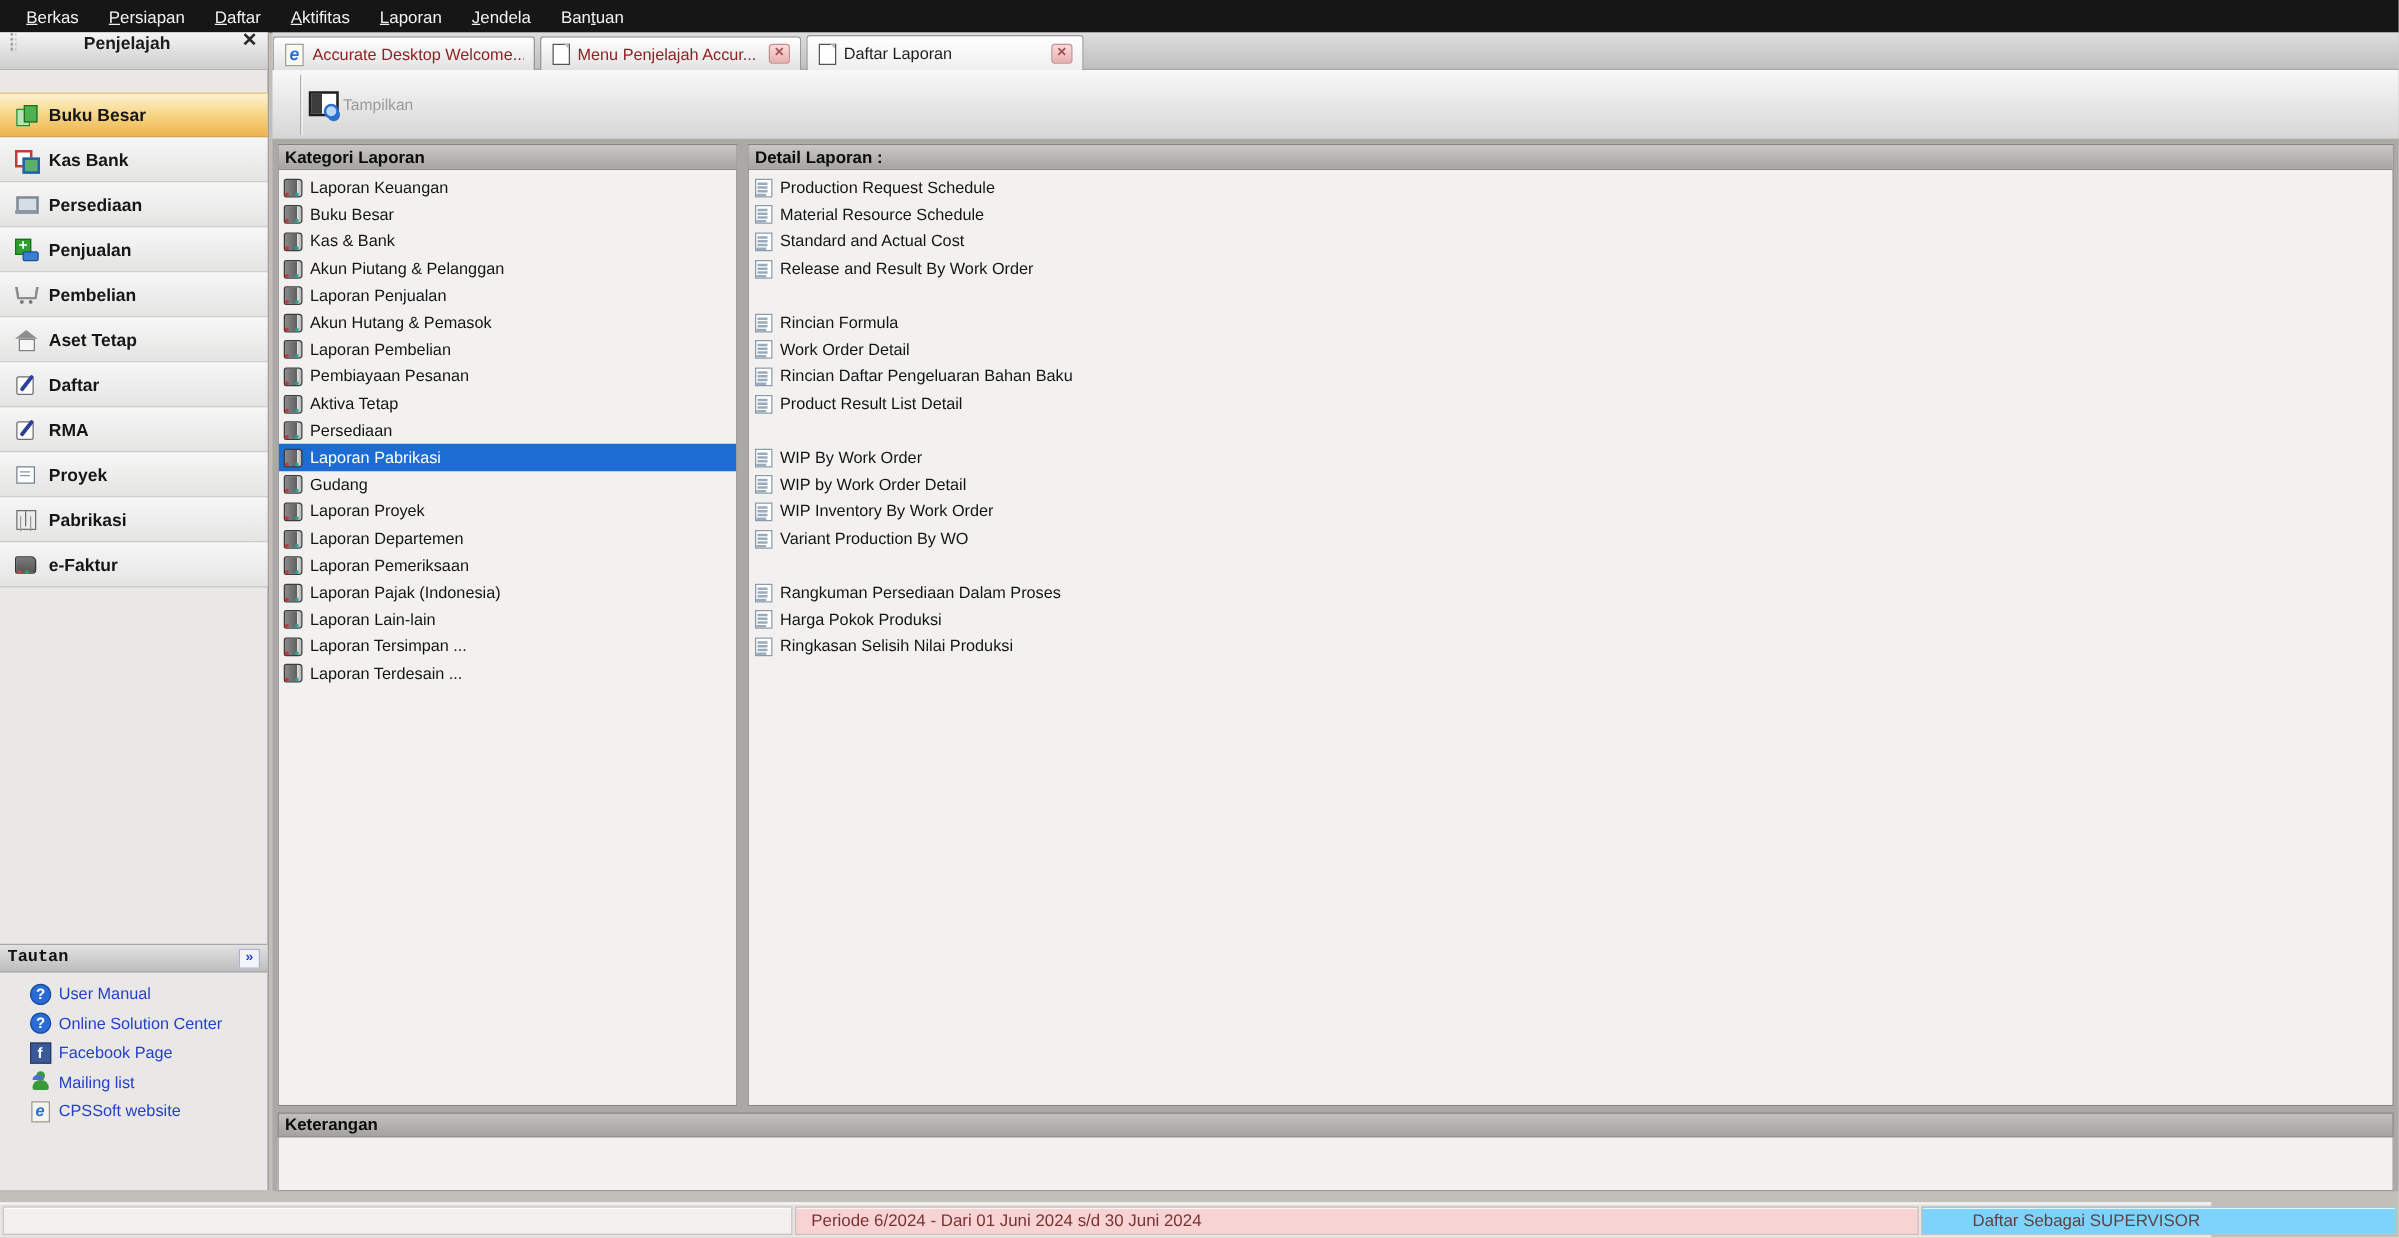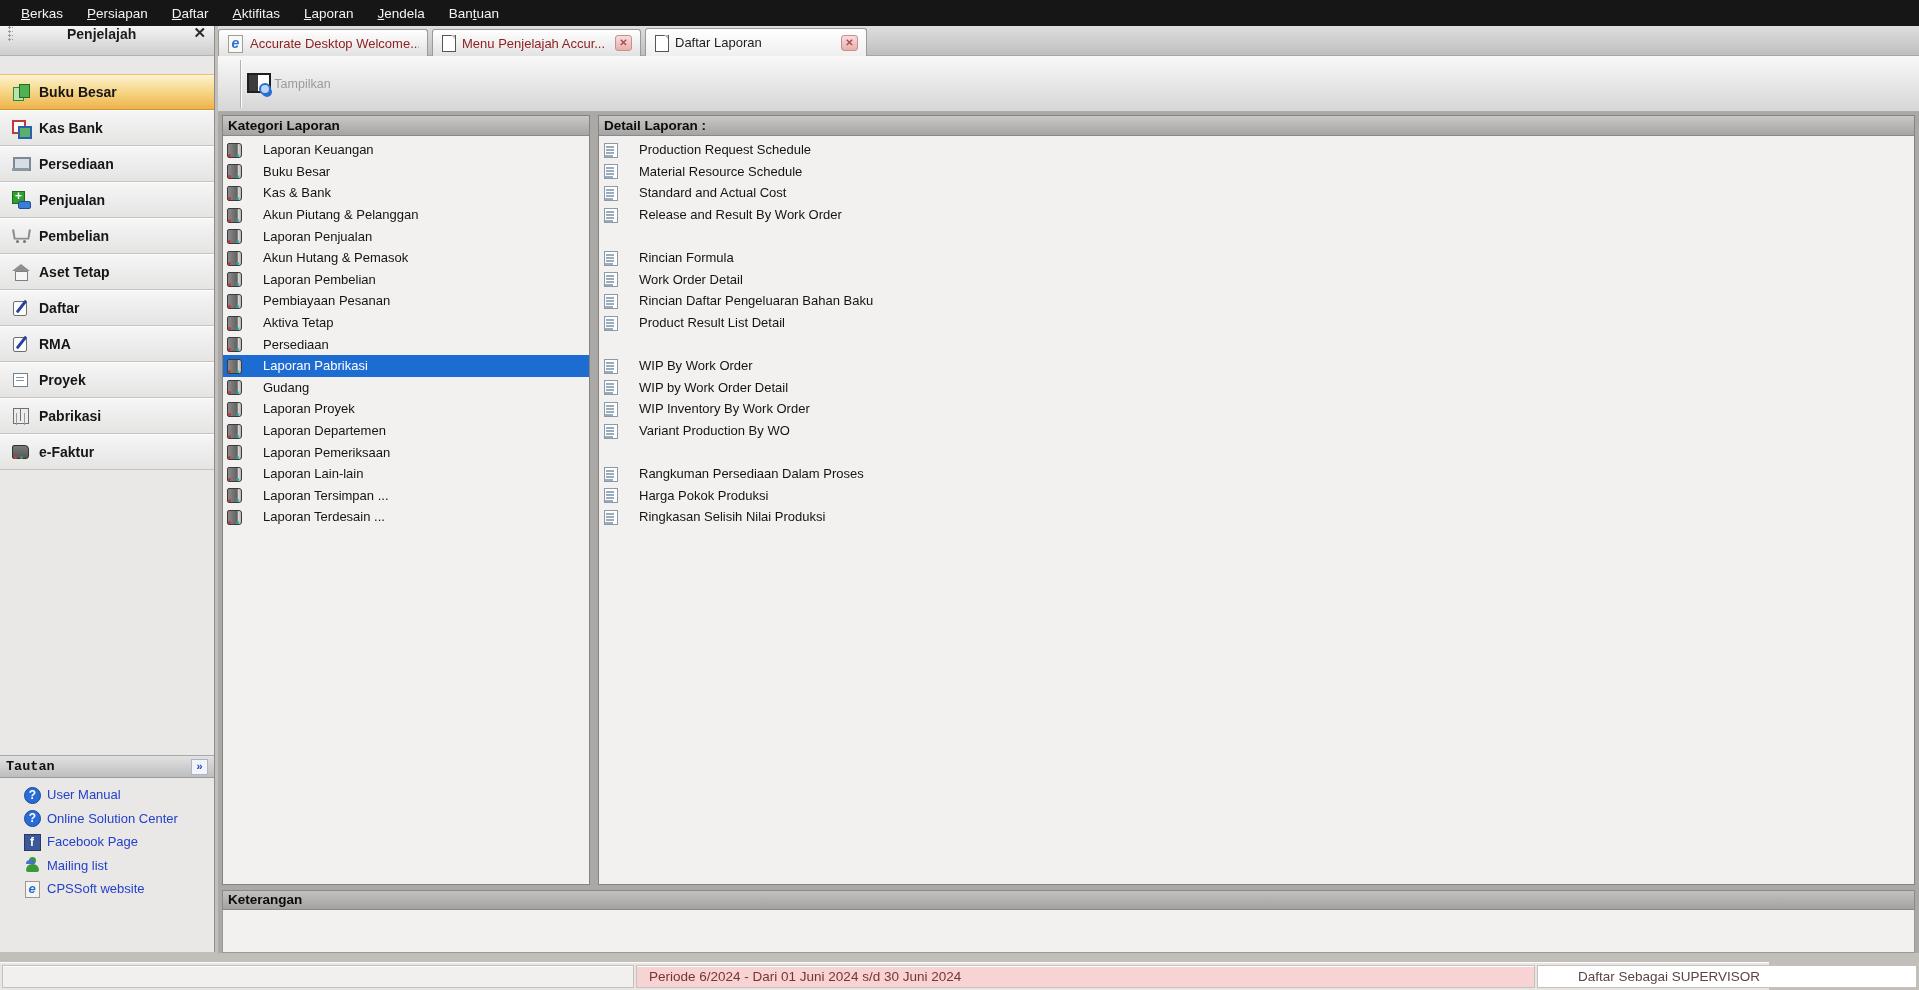--- a/index.html
+++ b/index.html
@@ -67,38 +67,38 @@
   .tb-btn-label { color:#9b9b9b; font-size:12.5px; }
 
   
   .content { position:absolute; left:218px; top:112px; width:1701px; height:841px; background:#aba9a5; }
   .panel { position:absolute; border:1px solid #84837f; background:#f2f1f0; }
   .panel-kategori { left:4px; top:3px; width:368px; height:770px; }
   .panel-detail { left:380px; top:3px; width:1317px; height:770px; }
   .panel-header { height:20px; background:linear-gradient(#c9c8c7,#a5a4a2); border-bottom:1px solid #8a8a88;
                   font-weight:bold; font-size:13.5px; color:#0c0c0c; padding:2px 0 0 5px; }
   .listing { position:absolute; left:0; top:21px; right:0; bottom:0; overflow:hidden; padding-top:2px; }
-  .k-row { height:21.6px; display:flex; align-items:center; gap:20px; padding-left:4px; font-size:13px; color:#141414; }
+  .k-row { height:21.6px; display:flex; align-items:center; gap:5px; padding-left:4px; font-size:13px; color:#141414; }
   .k-row.sel { background:#1d6cd1; color:#ffffff; }
   .k-row.blank { visibility:hidden; }
 
   .ket-header { position:absolute; left:4px; top:778px; width:1693px; height:20px;
                 background:linear-gradient(#c2c1c0,#a3a2a0); border:1px solid #8a8a88;
                 font-weight:bold; font-size:13.5px; color:#0c0c0c; padding:1px 0 0 5px; }
   .ket-box { position:absolute; left:4px; top:798px; width:1693px; height:43px;
              background:#f2f1f0; border:1px solid #9a9997; border-top:none; }
 
   
   .statusbar { position:absolute; left:0; top:962px; width:1769px; height:28px; background:#e8e6e3;
                border-top:1px solid #fdfdfd; font-size:13.5px; }
   .seg { position:absolute; top:2px; bottom:2px; border:1px solid #c9bfbf;
          box-shadow:inset 0 1px 0 #ffffff; display:flex; align-items:center; }
   .seg1 { left:2px; width:632px; background:#f2f0ef; }
   .seg2 { left:636px; width:899px; background:#f7d3d3; color:#7a3333; padding-left:12px; }
-  .seg3 { left:1537px; width:380px; background:#ffffff; color:#5c4444; padding-left:40px; }
+  .seg3 { left:1537px; width:380px; background:#7dd3fc; color:#5c4444; padding-left:40px; }
 
   
   .icn { width:18px; height:18px; position:relative; display:inline-block; flex:none; }
   .icn::before, .icn::after { content:""; position:absolute; }
 
   .ledger-icon::before { left:1px; top:4px; width:9px; height:12px; background:#b9e3b4; border:1px solid #2e8b2e; }
   .ledger-icon::after  { left:7px; top:1px; width:9px; height:12px; background:#4fb14f; border:1px solid #1f6f1f; }
 
   .cash-bank-icon::before { left:0; top:1px; width:10px; height:10px; background:#fff; border:2px solid #c03a3a; }
   .cash-bank-icon::after  { left:6px; top:7px; width:10px; height:9px; background:#58b06a; border:2px solid #2a5fae; }
@@ -357,20 +357,24 @@
         <div class="k-row">
           <span class="icn small book-icon"></span>
           <span>Laporan Departemen</span>
         </div>
         <div class="k-row">
           <span class="icn small book-icon"></span>
           <span>Laporan Pemeriksaan</span>
         </div>
         <div class="k-row">
           <span class="icn small book-icon"></span>
+          <span>Laporan Pajak (Indonesia)</span>
+        </div>
+        <div class="k-row">
+          <span class="icn small book-icon"></span>
           <span>Laporan Lain-lain</span>
         </div>
         <div class="k-row">
           <span class="icn small book-icon"></span>
           <span>Laporan Tersimpan ...</span>
         </div>
         <div class="k-row">
           <span class="icn small book-icon"></span>
           <span>Laporan Terdesain ...</span>
         </div>

